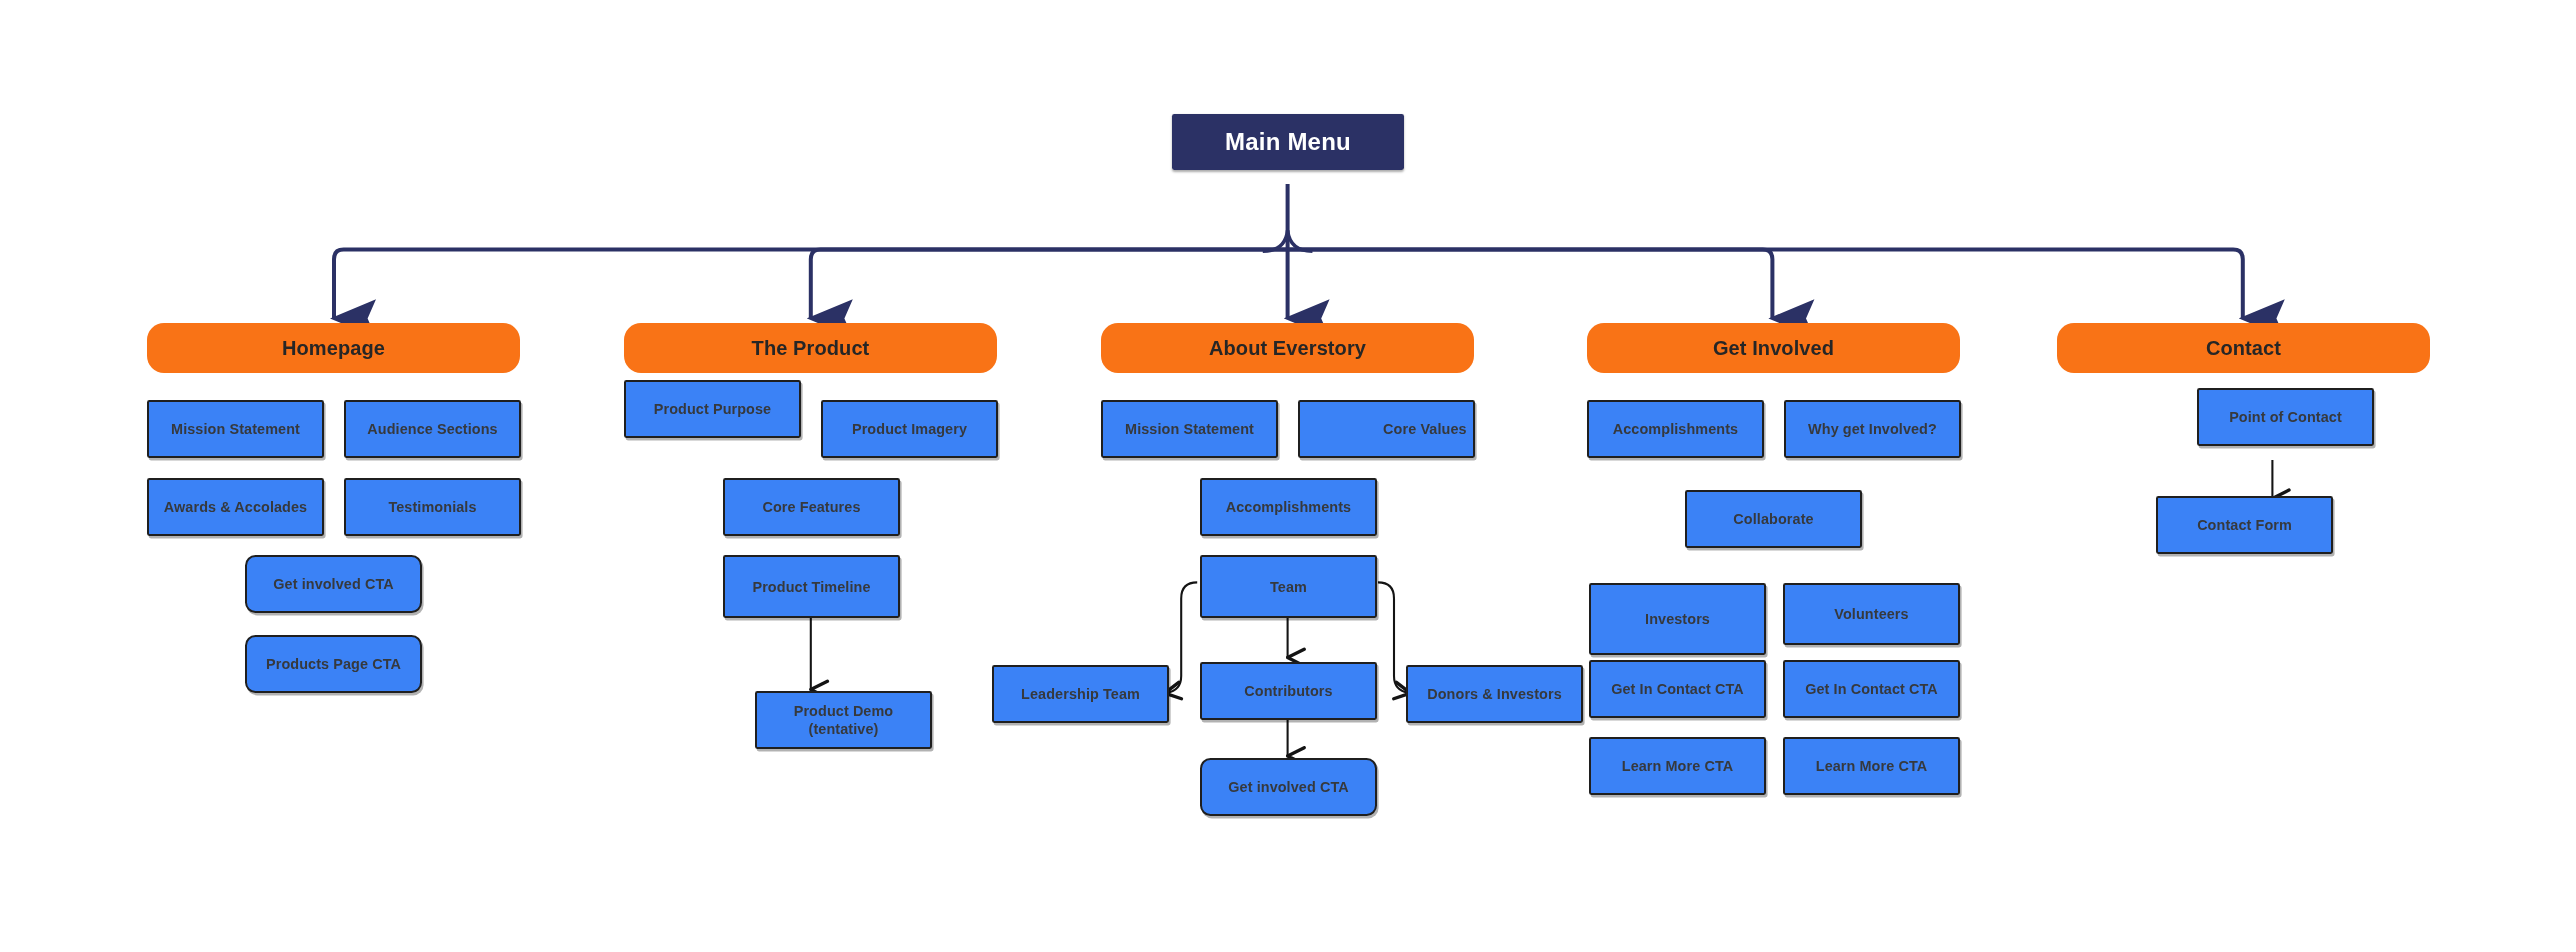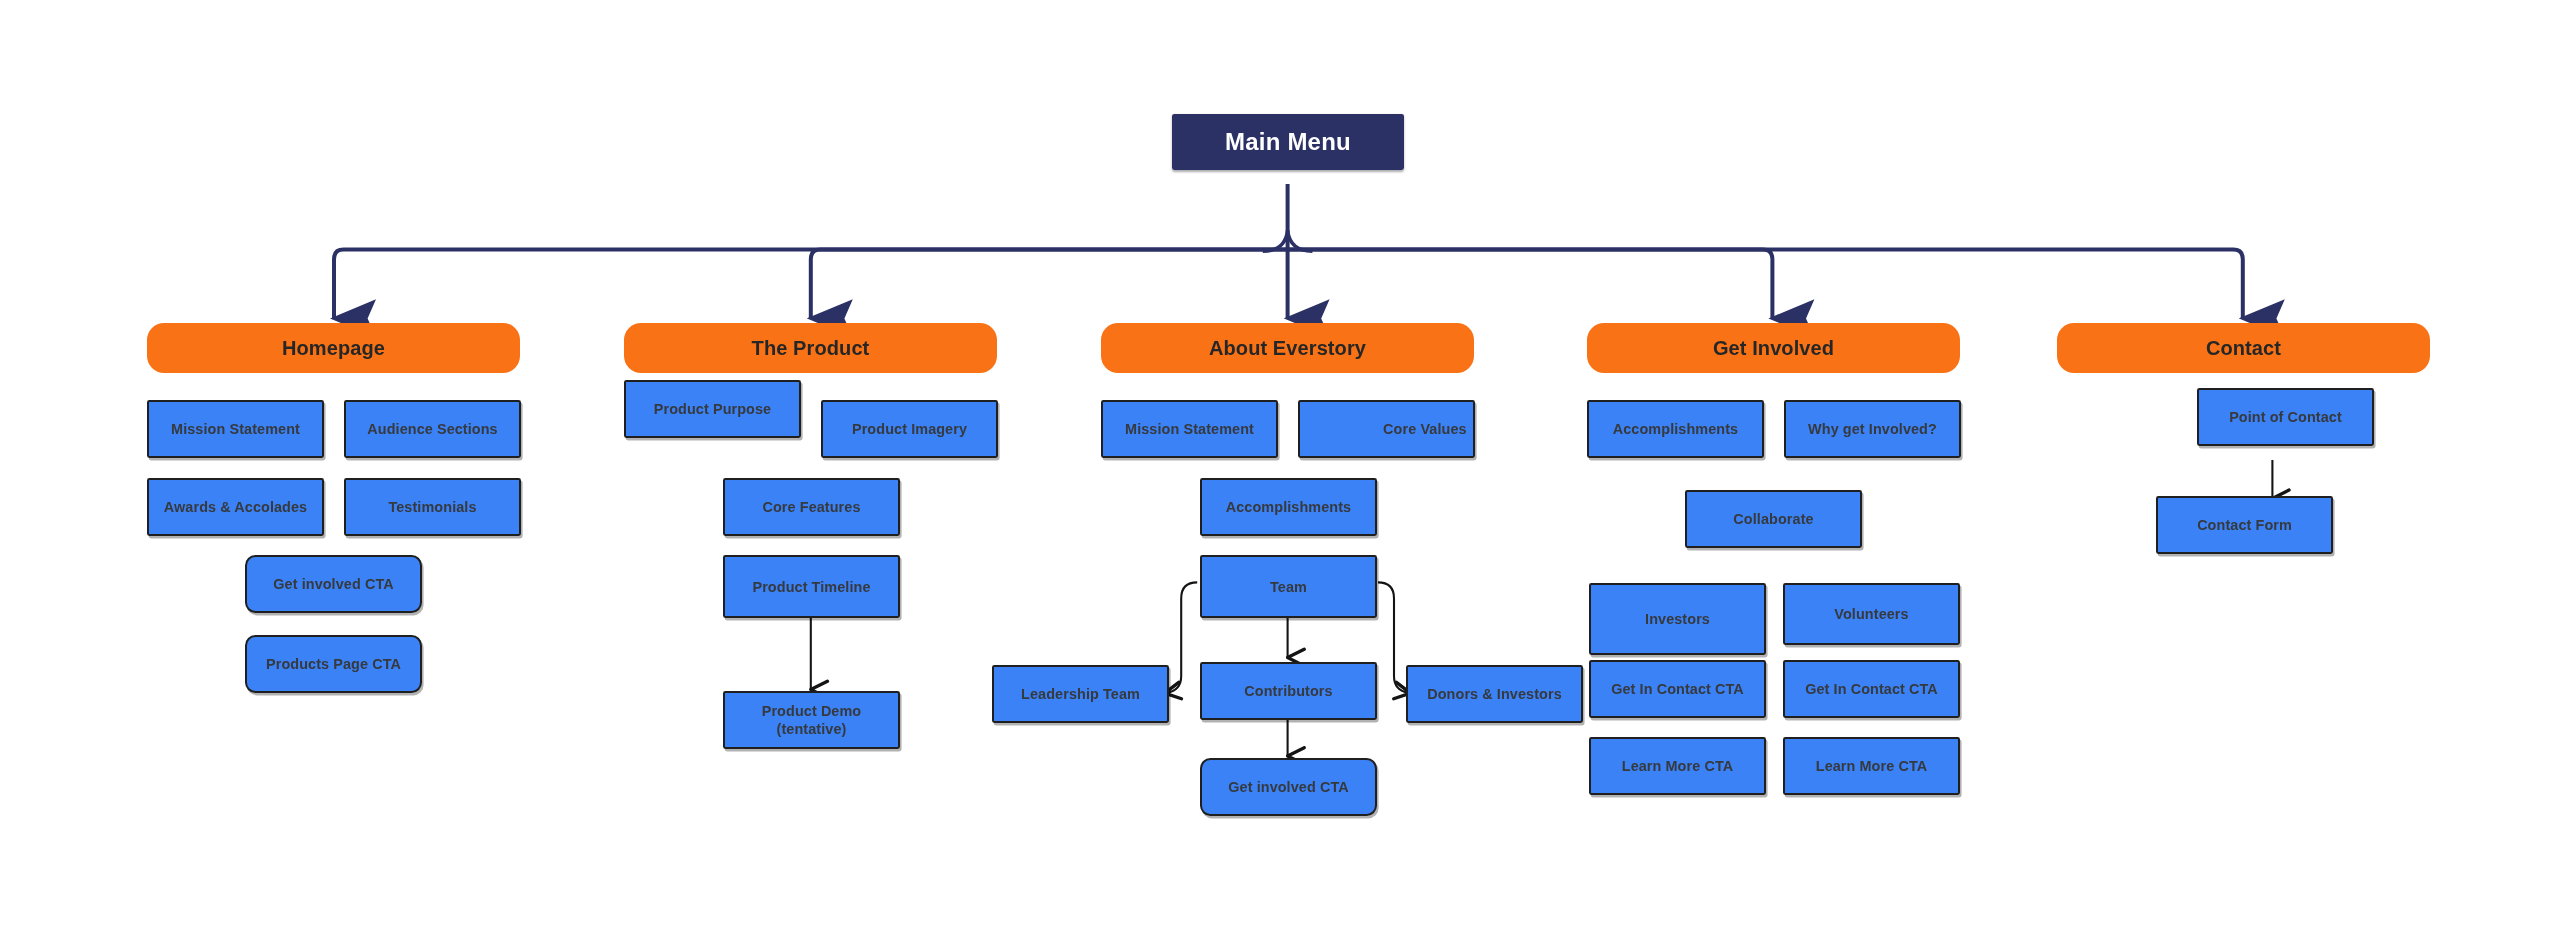--- a/index.html
+++ b/index.html
@@ -177,21 +177,21 @@
   </div>
   <div class="node leaf" style="left:821px; top:400px; width:177px; height:58px;">
     <span class="label">Product Imagery</span>
   </div>
   <div class="node leaf" style="left:723px; top:478px; width:177px; height:58px;">
     <span class="label">Core Features</span>
   </div>
   <div class="node leaf" style="left:723px; top:555px; width:177px; height:63px;">
     <span class="label">Product Timeline</span>
   </div>
-  <div class="node leaf" style="left:723px; top:691px; width:177px; height:58px;">
+  <div class="node leaf" style="left:755px; top:691px; width:177px; height:58px;">
     <span class="label">
       <span>Product Demo</span>
       <span class="l2">(tentative)</span>
     </span>
   </div>
 
   <div class="node section" style="left:1101px; top:323px; width:373px; height:50px;">
     <span class="label">About Everstory</span>
   </div>
   <div class="node leaf" style="left:1101px; top:400px; width:177px; height:58px;">

